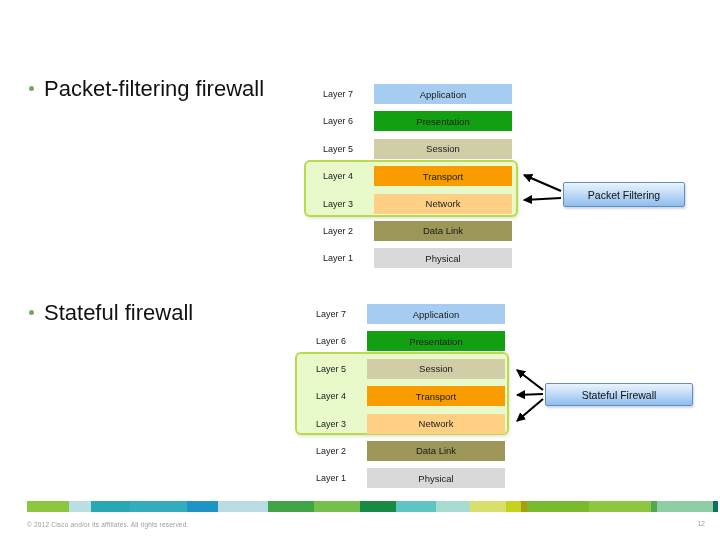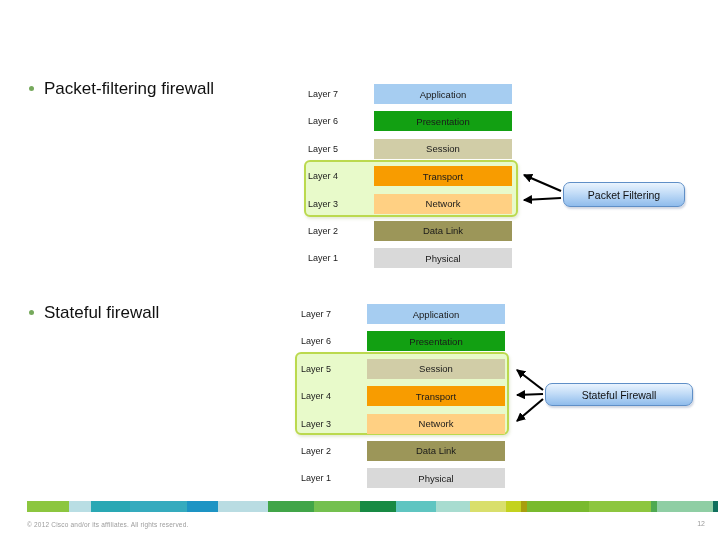--- a/index.html
+++ b/index.html
@@ -16,48 +16,48 @@
     .slide-title{
       background:linear-gradient(90deg,#1BA6AC 0%,#0D8570 100%);
       -webkit-background-clip:text;background-clip:text;color:transparent;
     }
   }
   .bullet{position:absolute;left:27px;display:flex;align-items:flex-start;}
   .bullet .dot{
     width:5px;height:5px;border-radius:50%;background:#76A95C;
     margin:8px 10px 0 2px;flex:0 0 auto;
   }
-  .bullet .bullet-text{font-size:17px;color:#111;line-height:21px;}
+  .bullet .bullet-text{font-size:22px;color:#111;line-height:21px;}
   .bullet-1{top:78px;}
   .bullet-2{top:302px;}
 
   .highlight{
     position:absolute;border:2px solid #BBD94E;background:#E8FACA;
     border-radius:6px;box-sizing:border-box;z-index:1;
     box-shadow:1px 2px 3px rgba(150,170,90,0.25);
   }
   .hl-1{left:304px;top:160px;width:214px;height:57px;}
   .hl-2{left:295px;top:352px;width:214px;height:83px;}
 
   .diagram{position:absolute;z-index:2;display:flex;flex-direction:column;gap:7.4px;}
   .diag-1{left:308px;top:84px;}
   .diag-2{left:301px;top:304px;}
   .layer-row{display:flex;align-items:center;height:20px;}
   .layer-label{
-    width:60px;text-align:left;font-size:9px;color:#1a1a1a;
+    width:60px;text-align:center;font-size:9px;color:#1a1a1a;
     padding-right:6px;flex:0 0 auto;
   }
   .layer-box{
     width:138px;height:20px;display:flex;align-items:center;justify-content:center;
     font-size:9.5px;color:#1a1a1a;flex:0 0 auto;
   }
 
   .callout{
     position:absolute;z-index:3;box-sizing:border-box;
-    border:1.5px solid #5F8FC7;border-radius:7px;
+    border:1.5px solid #5F8FC7;border-radius:2px;
     background:linear-gradient(180deg,#EAF4FE 0%,#C2DCF7 45%,#8FBCEC 100%);
     display:flex;align-items:center;justify-content:center;
     font-size:10.5px;color:#111;
     box-shadow:1px 2px 2px rgba(100,120,160,0.3);
   }
   .callout-1{left:563px;top:182px;width:122px;height:25px;}
   .callout-2{left:545px;top:383px;width:148px;height:23px;}
 
   .arrows{position:absolute;left:0;top:0;z-index:2;pointer-events:none;}
 

